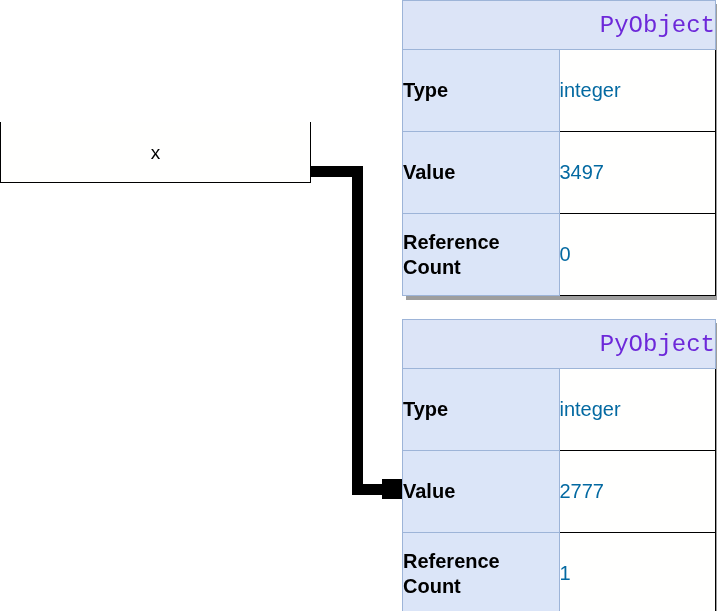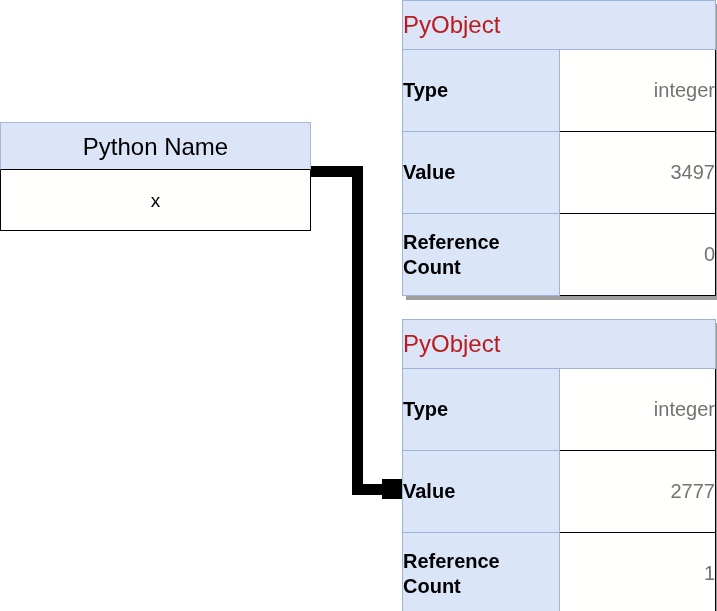--- a/index.html
+++ b/index.html
@@ -67,65 +67,65 @@
     width: 314px;
     table-layout: fixed;
     background: #ffffff;
   }
   .pyobj .tbl td {
     padding: 0;
     margin: 0;
   }
   .pyobj .title-cell {
     height: 48px;
-    text-align: left;
+    text-align: right;
     font-size: 24px;
     background: #dce4f7;
     border: 1px solid #9db4d8;
-    color: #b91c1c;
+    color: #6d28d9;
+    font-family: Liberation Mono, monospace;
   }
   .pyobj .label-cell {
     width: 145px;
     height: 81px;
     font-size: 20px;
     font-weight: bold;
     background: #dbe5f8;
     border: 1px solid #9db4d8;
     line-height: 1.25;
     color: #000000;
   }
   .pyobj .value-cell {
     width: 169px;
     height: 81px;
-    text-align: right;
+    text-align: left;
     font-size: 20px;
     background: #fffffe;
     border: 1px solid #000000;
-    color: #737373;
+    color: #0369a1;
   }
 
   #pyobject-1 { left: 402px; top: 0px; }
   #pyobject-2 { left: 402px; top: 319px; }
 
   
   .connector {
     position: absolute;
     left: 0;
     top: 0;
     width: 717px;
     height: 611px;
     pointer-events: none;
     z-index: 5;
   }
 </style>
 </head>
 <body>
 
 <div class="name-box">
-  <div class="nb-header">Python Name</div>
   <div class="nb-body">x</div>
 </div>
 
 <div class="pyobj" id="pyobject-1">
   <div class="shadow-plate"></div>
   <table class="tbl">
     <tbody>
         <tr>
       <td class="title-cell" colspan="2">PyObject</td>
     </tr>

